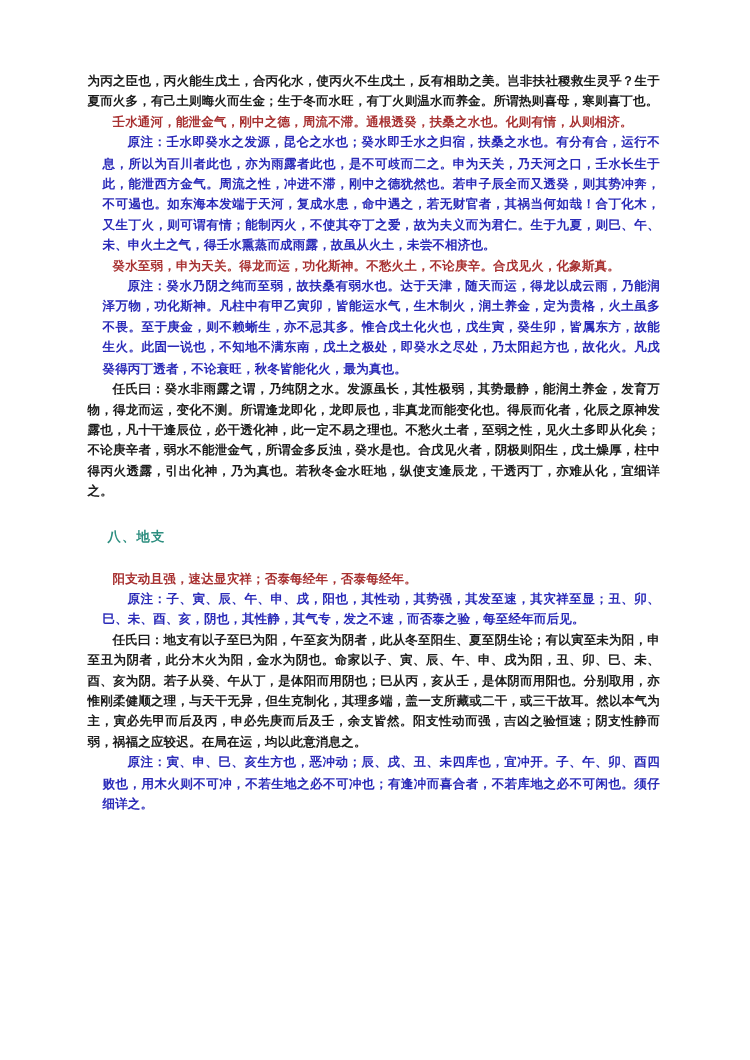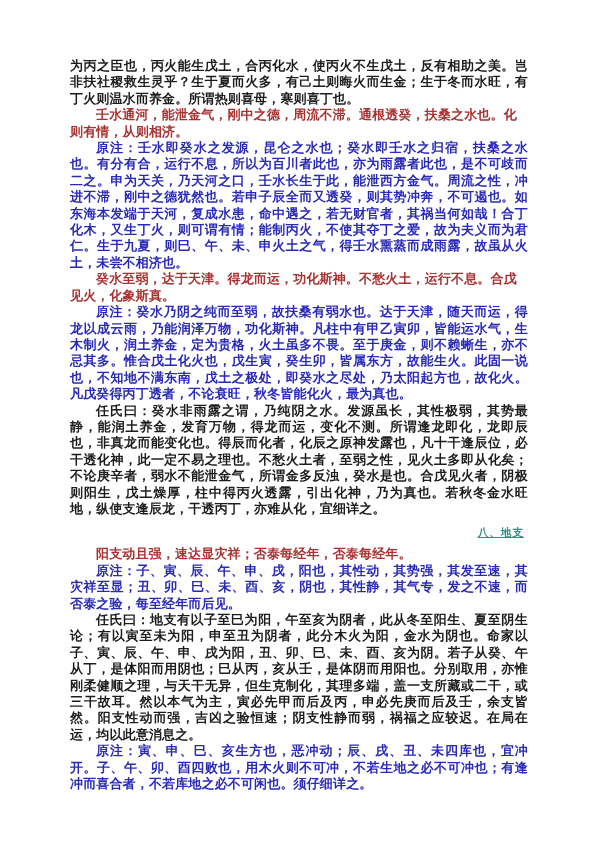--- a/index.html
+++ b/index.html
@@ -18,21 +18,21 @@
     box-sizing: border-box;
     padding: 58px 72px 0 70px;
     overflow: hidden;
   }
   .doc-body {
     width: 458px;
   }
   p.para {
     margin: 0;
     padding: 0;
-    font-size: 13px;
+    font-size: 10px;
     line-height: 16.4px;
     text-align: justify;
     text-justify: inter-ideograph;
     letter-spacing: 0.15px;
     font-weight: 700;
     word-break: break-all;
   }
   p.body-text {
     color: #1c1c1c;
     font-weight: 700;
@@ -40,50 +40,50 @@
   p.verse {
     color: #a83232;
     font-weight: 700;
     text-indent: 2em;
     text-align: left;
   }
   p.annot {
     color: #2a2ab8;
     font-weight: 700;
     text-indent: 2em;
+    margin-left: 12px;
   }
   p.indent {
     text-indent: 2em;
   }
   h2.section-head {
-    margin: 4px;
+    margin: 16px;
     padding: 2px 0 1px 0;
     font-size: 10.6px;
     line-height: 18px;
     font-weight: 700;
-    text-align: right;
+    text-align: left;
     color: #2e8f80;
     letter-spacing: 1px;
-    text-decoration: underline;
   }
 </style>
 </head>
 <body>
 
 <div class="page">
   <div class="doc-body">
 
     <p class="para body-text">为丙之臣也，丙火能生戊土，合丙化水，使丙火不生戊土，反有相助之美。岂非扶社稷救生灵乎？生于夏而火多，有己土则晦火而生金；生于冬而水旺，有丁火则温水而养金。所谓热则喜母，寒则喜丁也。</p>
 
     <p class="para verse">壬水通河，能泄金气，刚中之德，周流不滞。通根透癸，扶桑之水也。化则有情，从则相济。</p>
 
     <p class="para annot">原注：壬水即癸水之发源，昆仑之水也；癸水即壬水之归宿，扶桑之水也。有分有合，运行不息，所以为百川者此也，亦为雨露者此也，是不可歧而二之。申为天关，乃天河之口，壬水长生于此，能泄西方金气。周流之性，冲进不滞，刚中之德犹然也。若申子辰全而又透癸，则其势冲奔，不可遏也。如东海本发端于天河，复成水患，命中遇之，若无财官者，其祸当何如哉！合丁化木，又生丁火，则可谓有情；能制丙火，不使其夺丁之爱，故为夫义而为君仁。生于九夏，则巳、午、未、申火土之气，得壬水熏蒸而成雨露，故虽从火土，未尝不相济也。</p>
 
 
-    <p class="para verse">癸水至弱，达于天津。得龙而运，功化斯神。不愁火土，运行不息。合戊见火，化象斯真。</p>
+    <p class="para verse">癸水至弱，申为天关。得龙而运，功化斯神。不愁火土，不论庚辛。合戊见火，化象斯真。</p>
 
     <p class="para annot">原注：癸水乃阴之纯而至弱，故扶桑有弱水也。达于天津，随天而运，得龙以成云雨，乃能润泽万物，功化斯神。凡柱中有甲乙寅卯，皆能运水气，生木制火，润土养金，定为贵格，火土虽多不畏。至于庚金，则不赖蜥生，亦不忌其多。惟合戊土化火也，戊生寅，癸生卯，皆属东方，故能生火。此固一说也，不知地不满东南，戊土之极处，即癸水之尽处，乃太阳起方也，故化火。凡戊癸得丙丁透者，不论衰旺，秋冬皆能化火，最为真也。</p>
 
     <p class="para body-text indent">任氏曰：癸水非雨露之谓，乃纯阴之水。发源虽长，其性极弱，其势最静，能润土养金，发育万物，得龙而运，变化不测。所谓逢龙即化，龙即辰也，非真龙而能变化也。得辰而化者，化辰之原神发露也，凡十干逢辰位，必干透化神，此一定不易之理也。不愁火土者，至弱之性，见火土多即从化矣；不论庚辛者，弱水不能泄金气，所谓金多反浊，癸水是也。合戊见火者，阴极则阳生，戊土燥厚，柱中得丙火透露，引出化神，乃为真也。若秋冬金水旺地，纵使支逢辰龙，干透丙丁，亦难从化，宜细详之。</p>
 
     <h2 class="section-head">八、地支</h2>
 
     <p class="para verse">阳支动且强，速达显灾祥；否泰每经年，否泰每经年。</p>
 
     <p class="para annot">原注：子、寅、辰、午、申、戌，阳也，其性动，其势强，其发至速，其灾祥至显；丑、卯、巳、未、酉、亥，阴也，其性静，其气专，发之不速，而否泰之验，每至经年而后见。</p>

